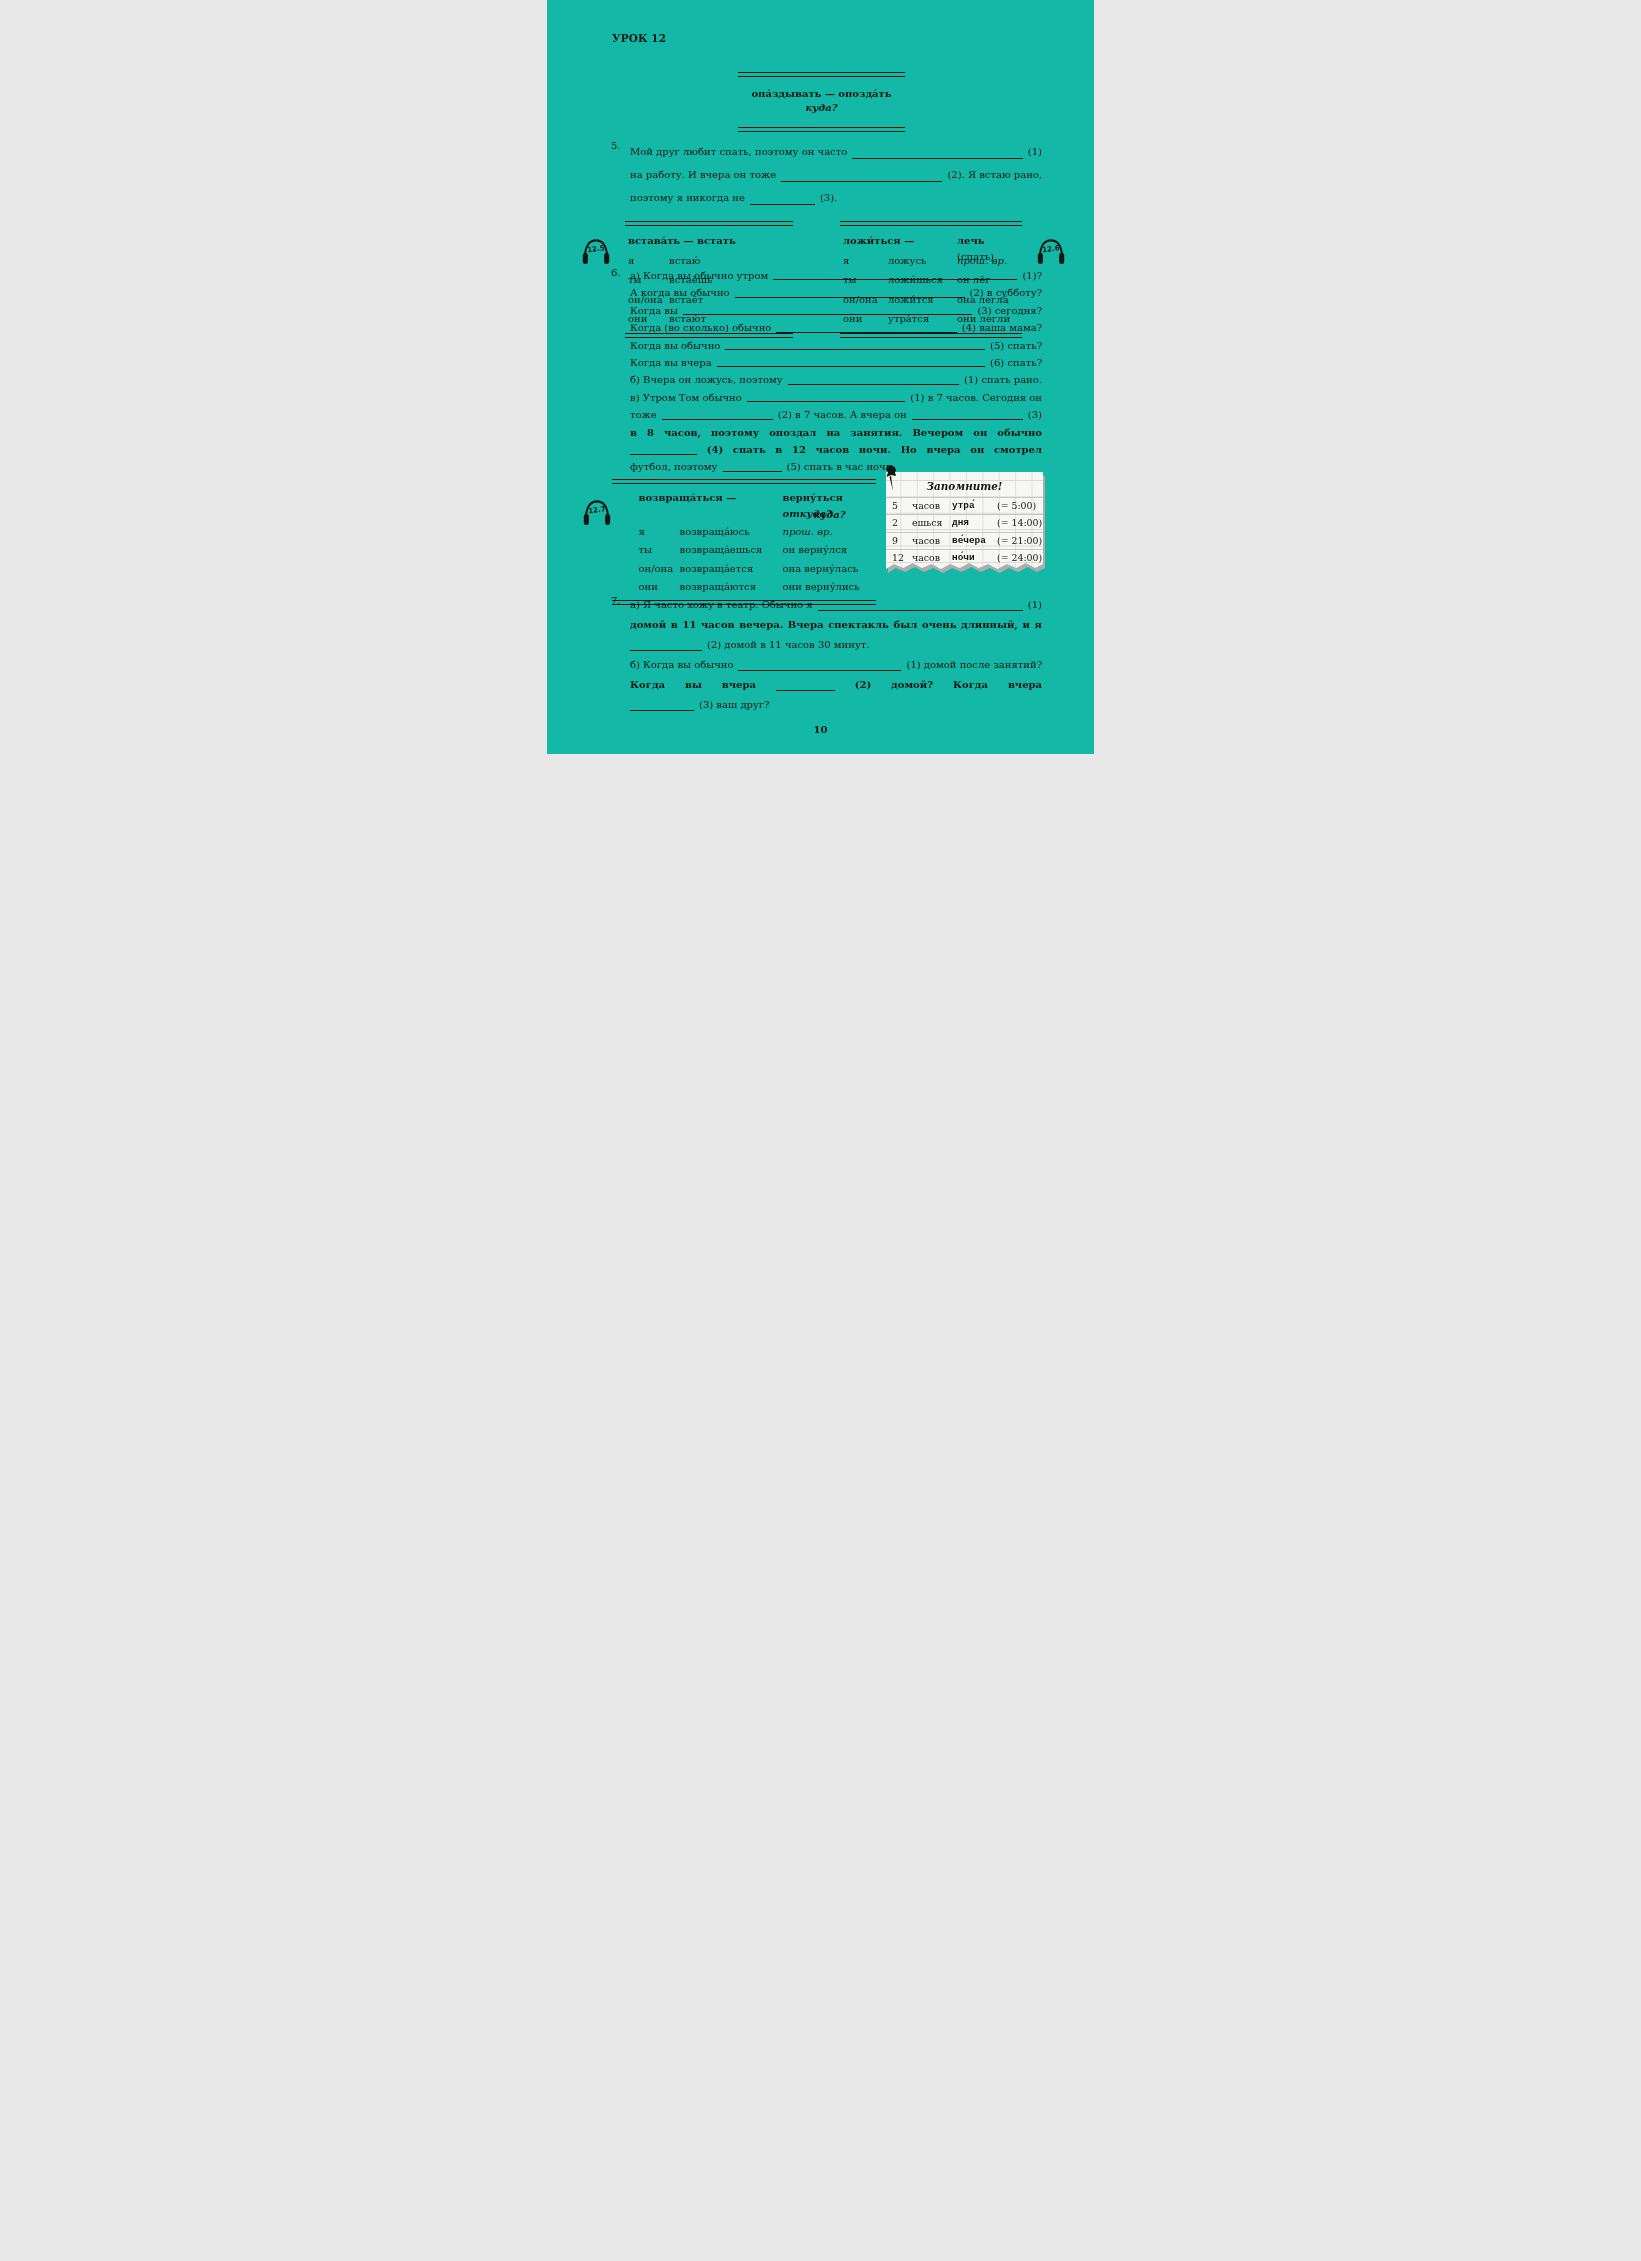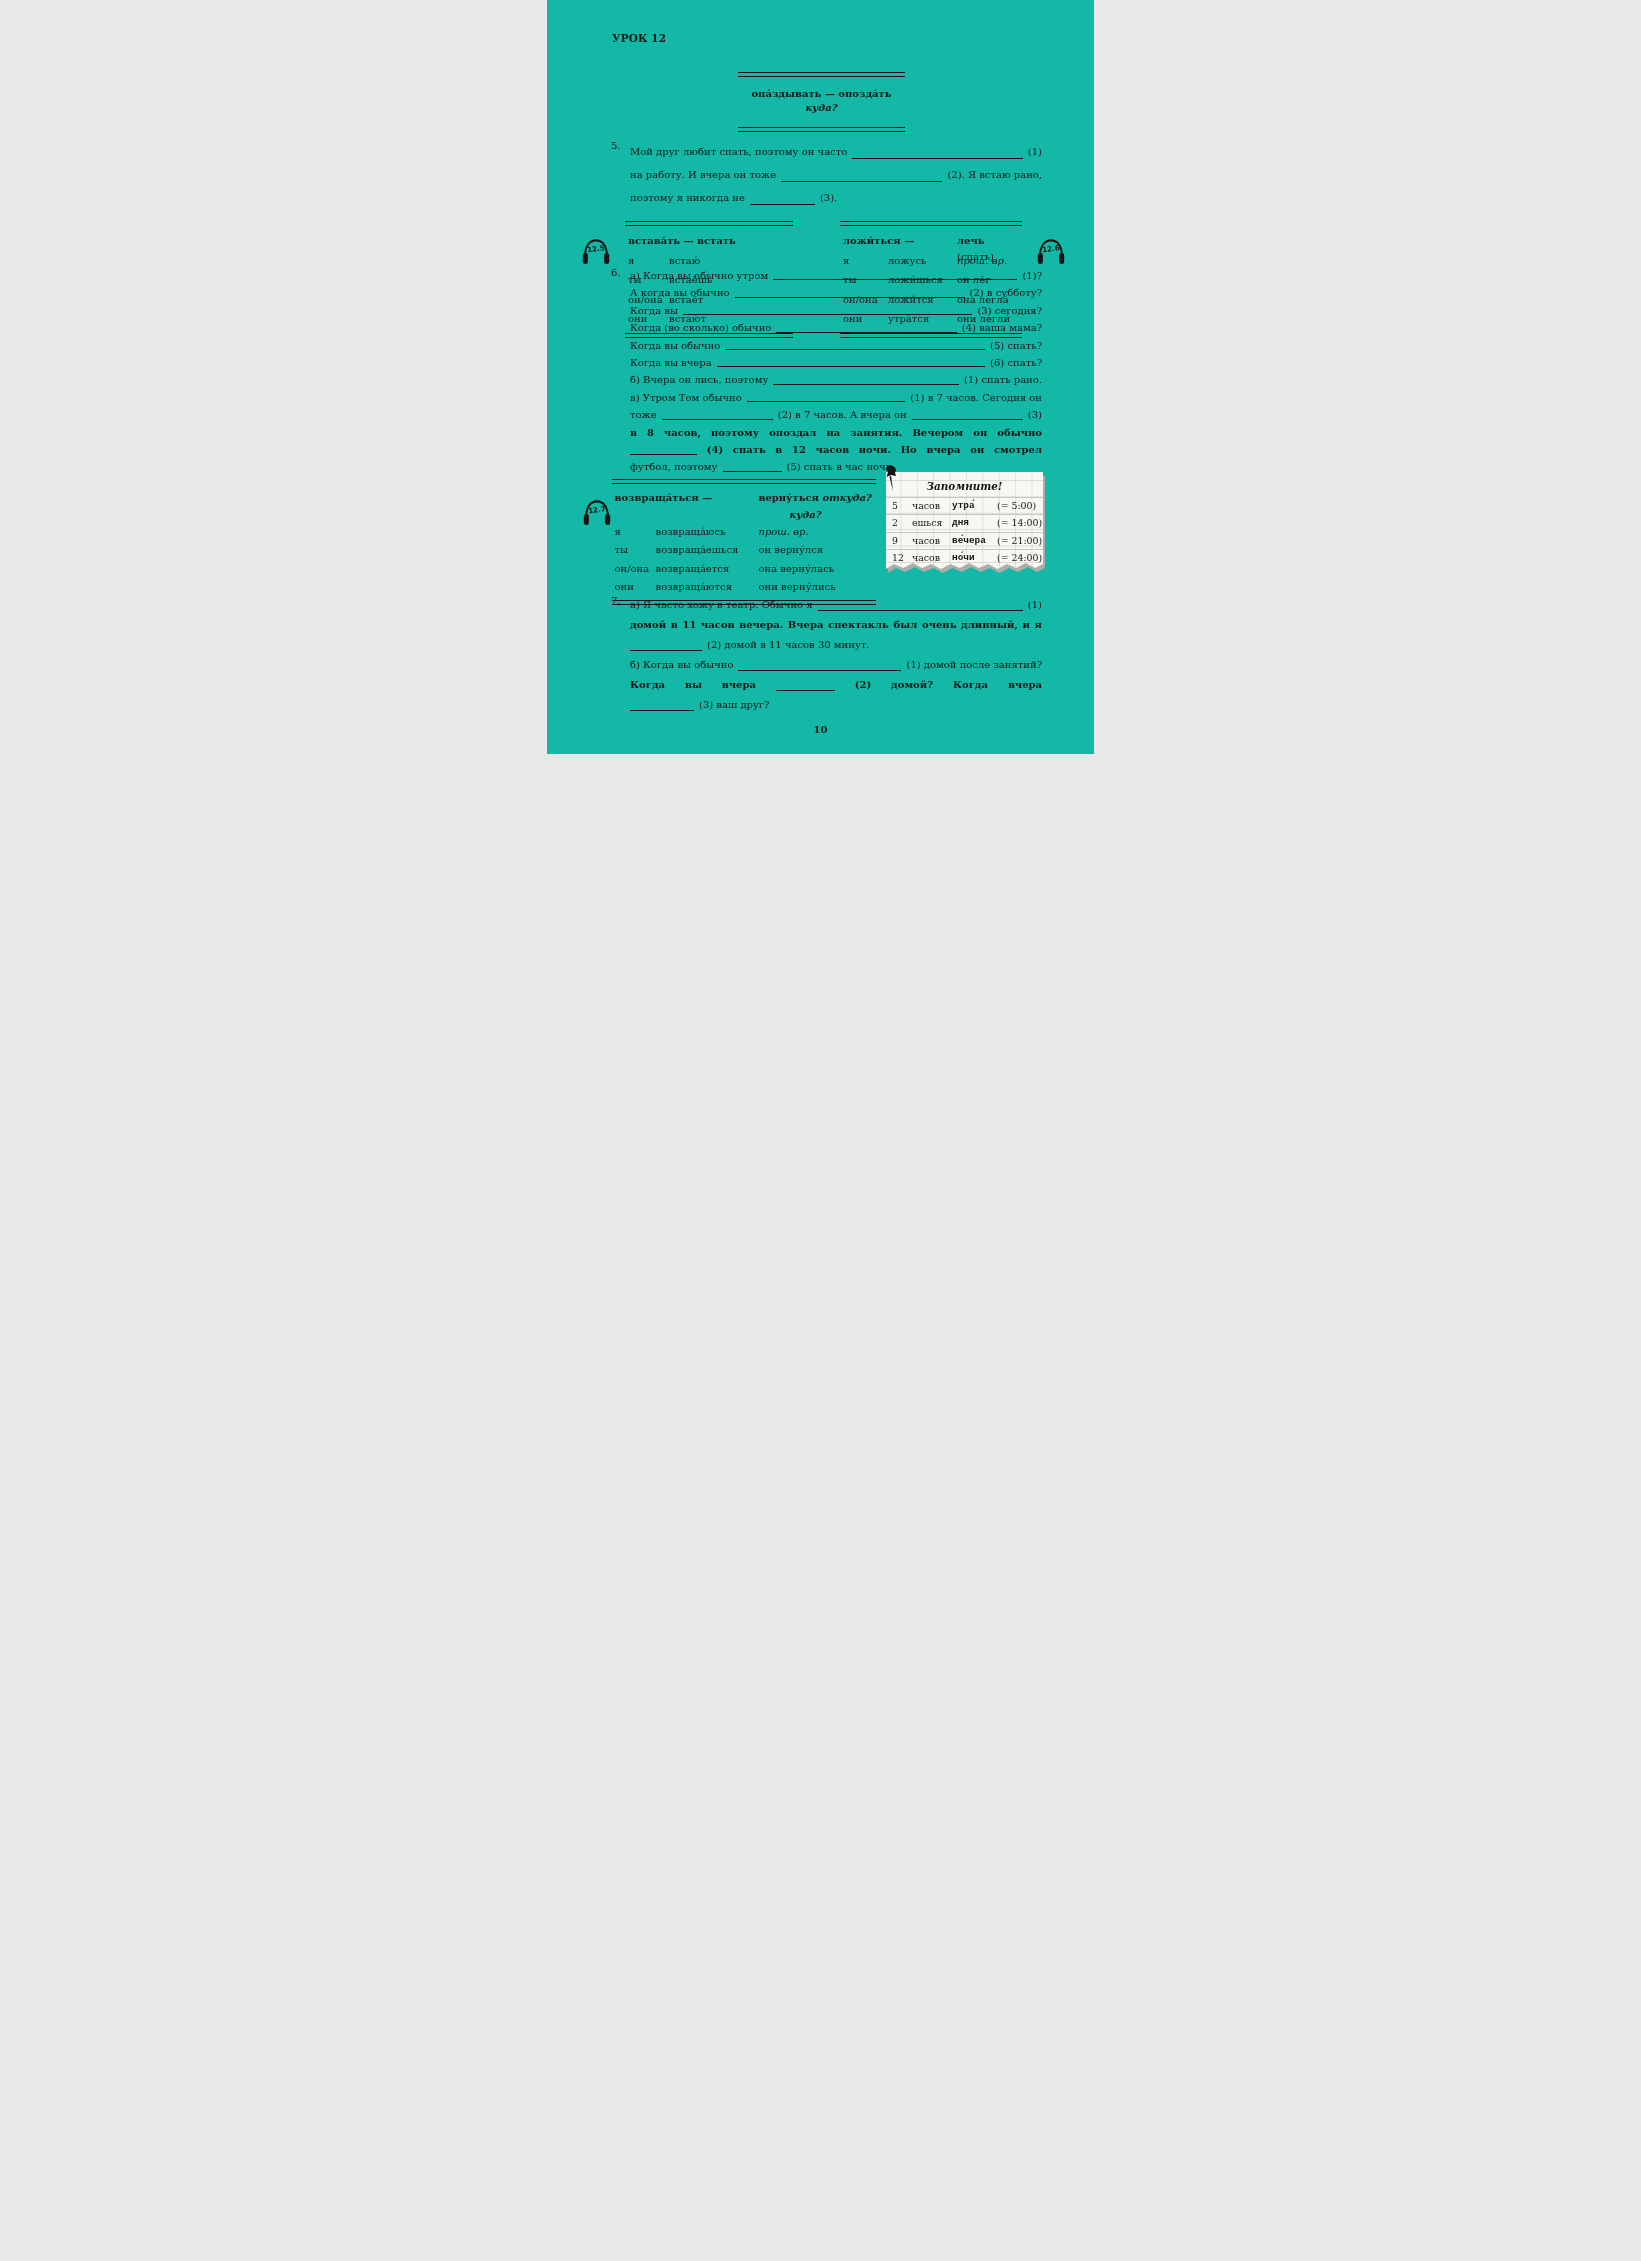--- a/index.html
+++ b/index.html
@@ -33,21 +33,21 @@
   .vtable{position:absolute;}
   .t1{left:78px; top:221px; width:168px;}
   .t2{left:293px; top:221px; width:182px;}
   .t3{left:65px; top:479px; width:264px;}
   .tbl-inner{padding:7px 0 5px 3px;}
   .t3 .tbl-inner{padding:6px 0 4px 2.5px;}
   .thead{font-size:10px; font-weight:700; height:18px; line-height:16px;}
   .trow{display:grid; font-size:10px; height:19.3px; line-height:19.3px;}
   .t1 .trow{grid-template-columns:41px 1fr;}
   .t2 .thead,.t2 .trow{display:grid; grid-template-columns:45px 69px 1fr;}
-  .t3 .thead,.t3 .trow{display:grid; grid-template-columns:41px 103px 1fr;}
+  .t3 .thead,.t3 .trow{display:grid; grid-template-columns:41px 103px 1fr;margin-left:24px;}
   .t3 .trow{height:18.3px; line-height:18.3px;}
   .thead .span2{grid-column:1 / 3;}
   .h3reg{font-weight:400;}
   .ital{font-style:italic;}
   .kuda2{height:15px; line-height:13px;}
   .kuda2 .pad{grid-column:3; padding-left:31px;}
   
   .hp{position:absolute; width:30px; height:27px;}
   .hp1{left:34px; top:238px;}
   .hp2{left:489px; top:238px;}
@@ -194,21 +194,21 @@
         <span>Когда вы обычно</span>
         <span class="blank grow"></span>
         <span>(5) спать?</span>
       </div>
     <div class="line">
         <span>Когда вы вчера</span>
         <span class="blank grow"></span>
         <span>(6) спать?</span>
       </div>
     <div class="line">
-        <span>б) Вчера он лись, поэтому</span>
+        <span>б) Вчера он ложусь, поэтому</span>
         <span class="blank grow"></span>
         <span>(1) спать рано.</span>
       </div>
     <div class="line">
         <span>в) Утром Том обычно</span>
         <span class="blank grow"></span>
         <span>(1) в 7 часов. Сегодня он</span>
       </div>
     <div class="line">
         <span>тоже</span>

